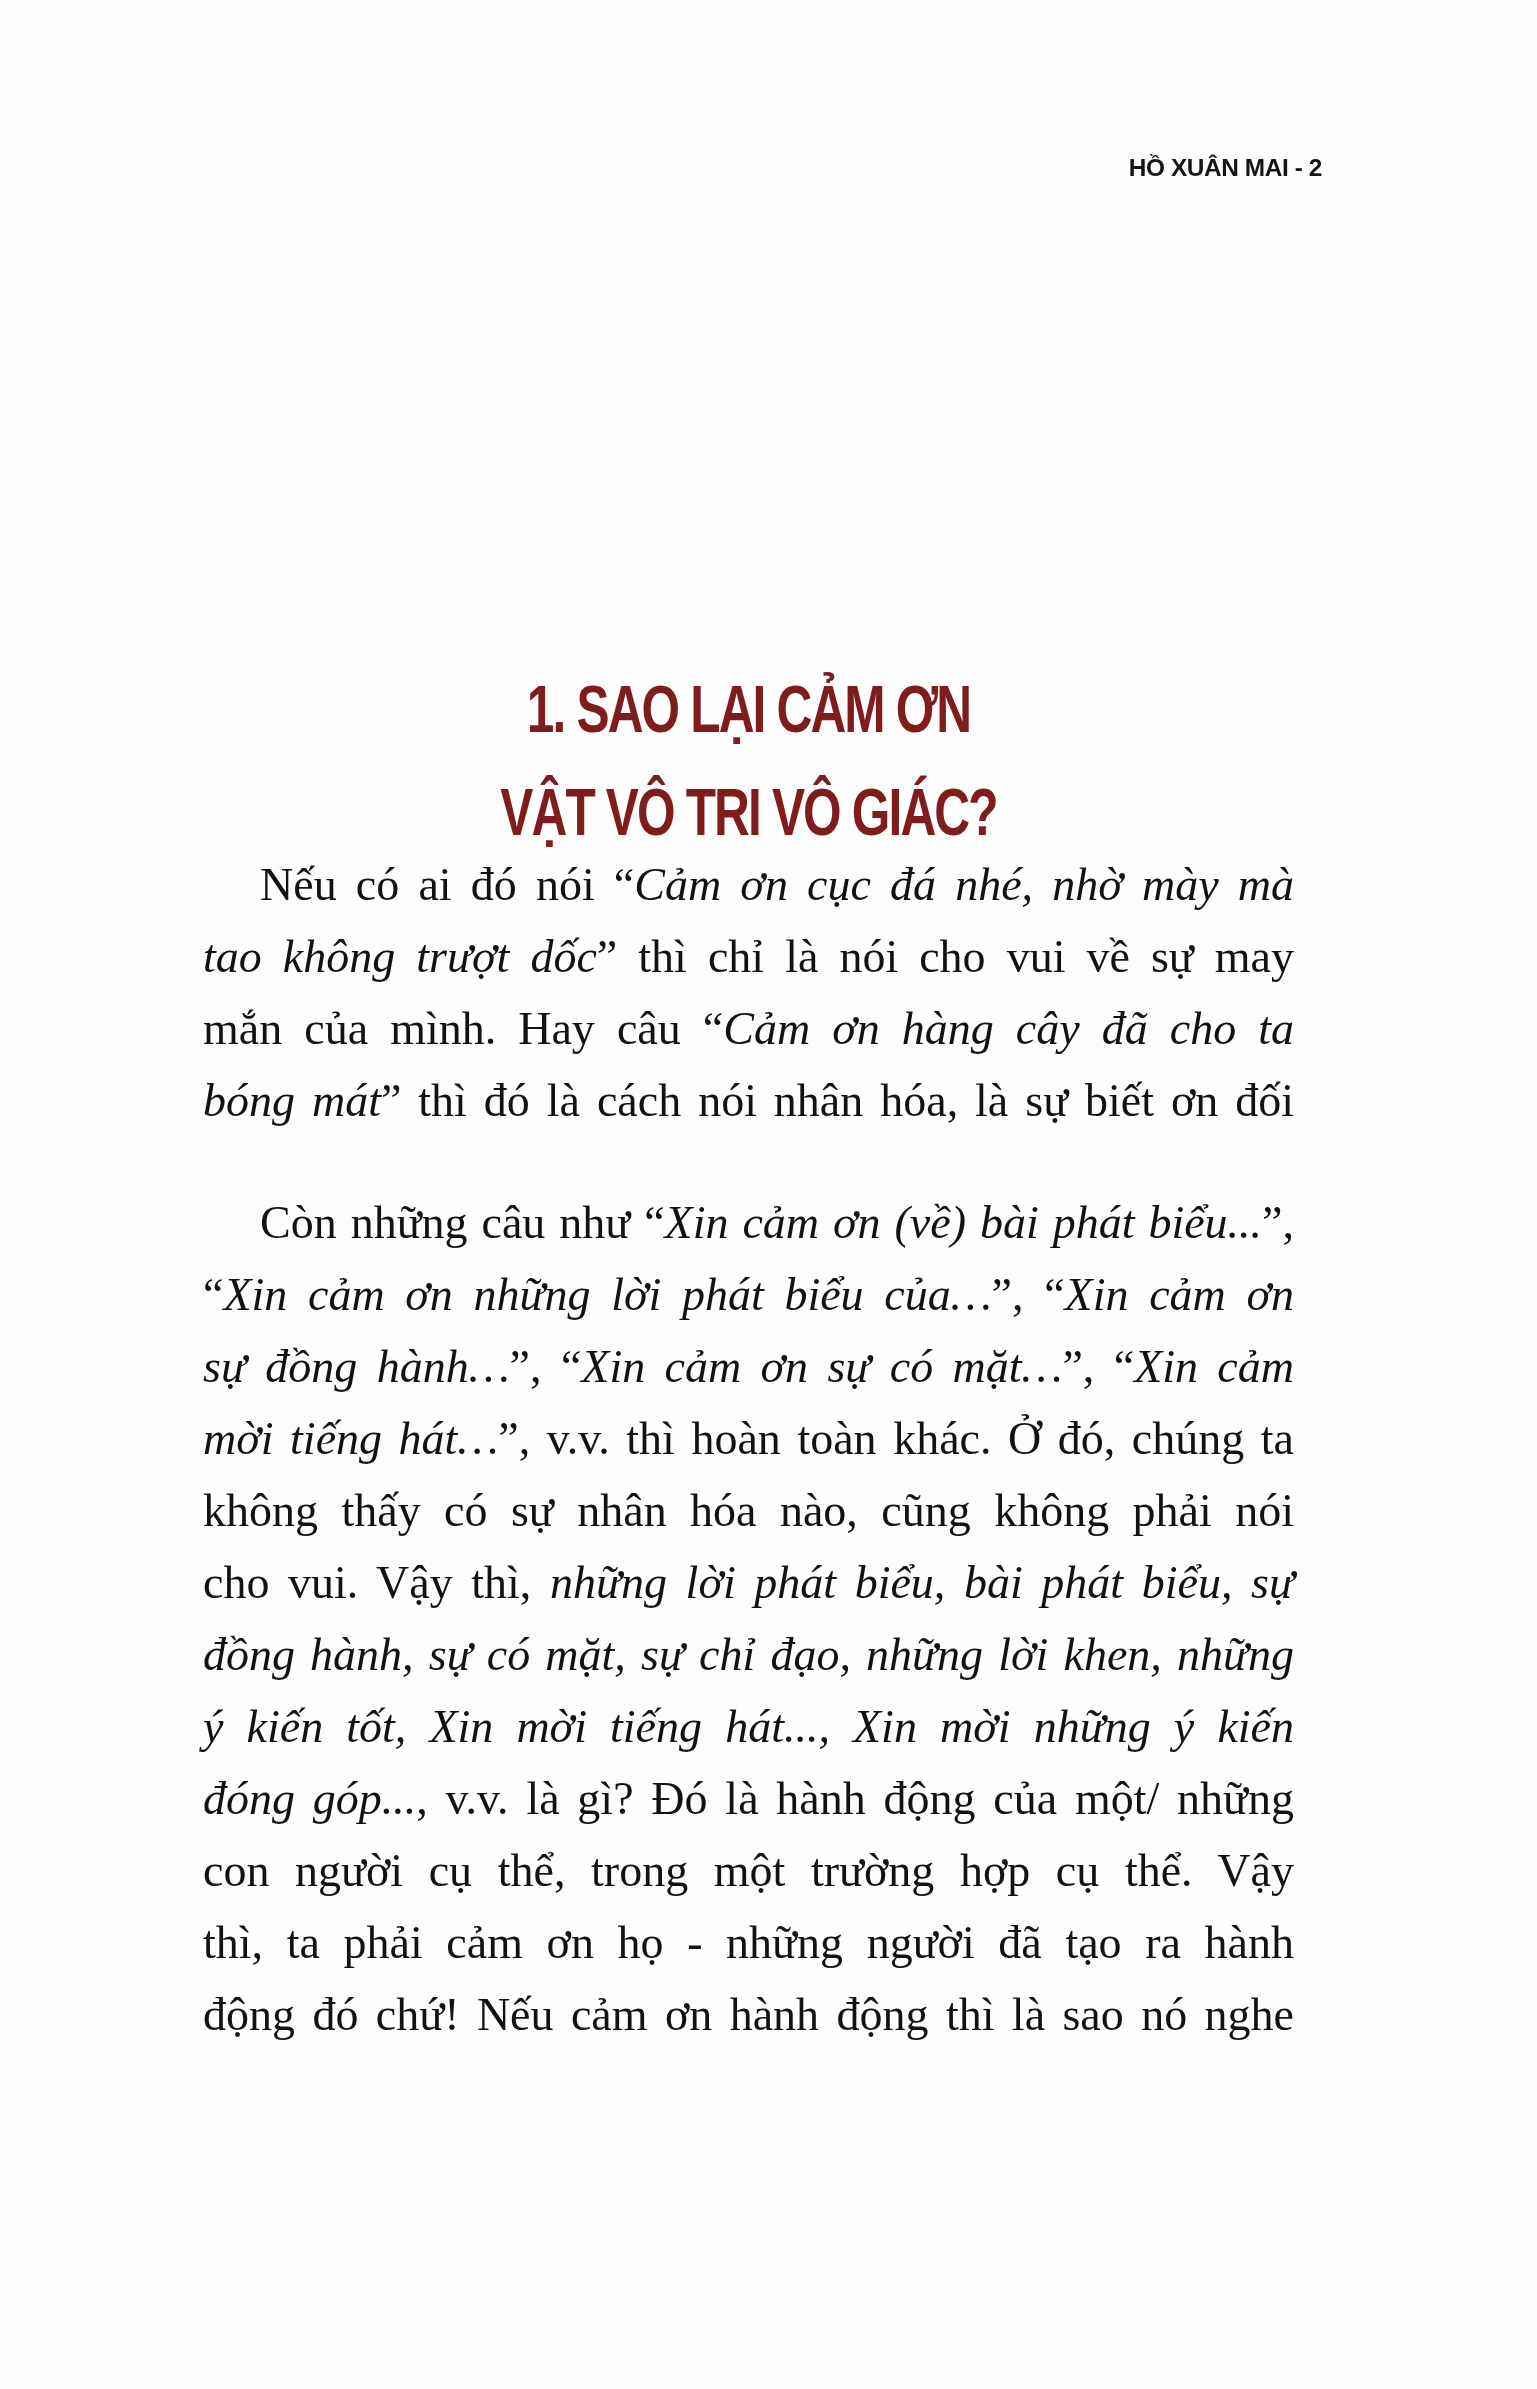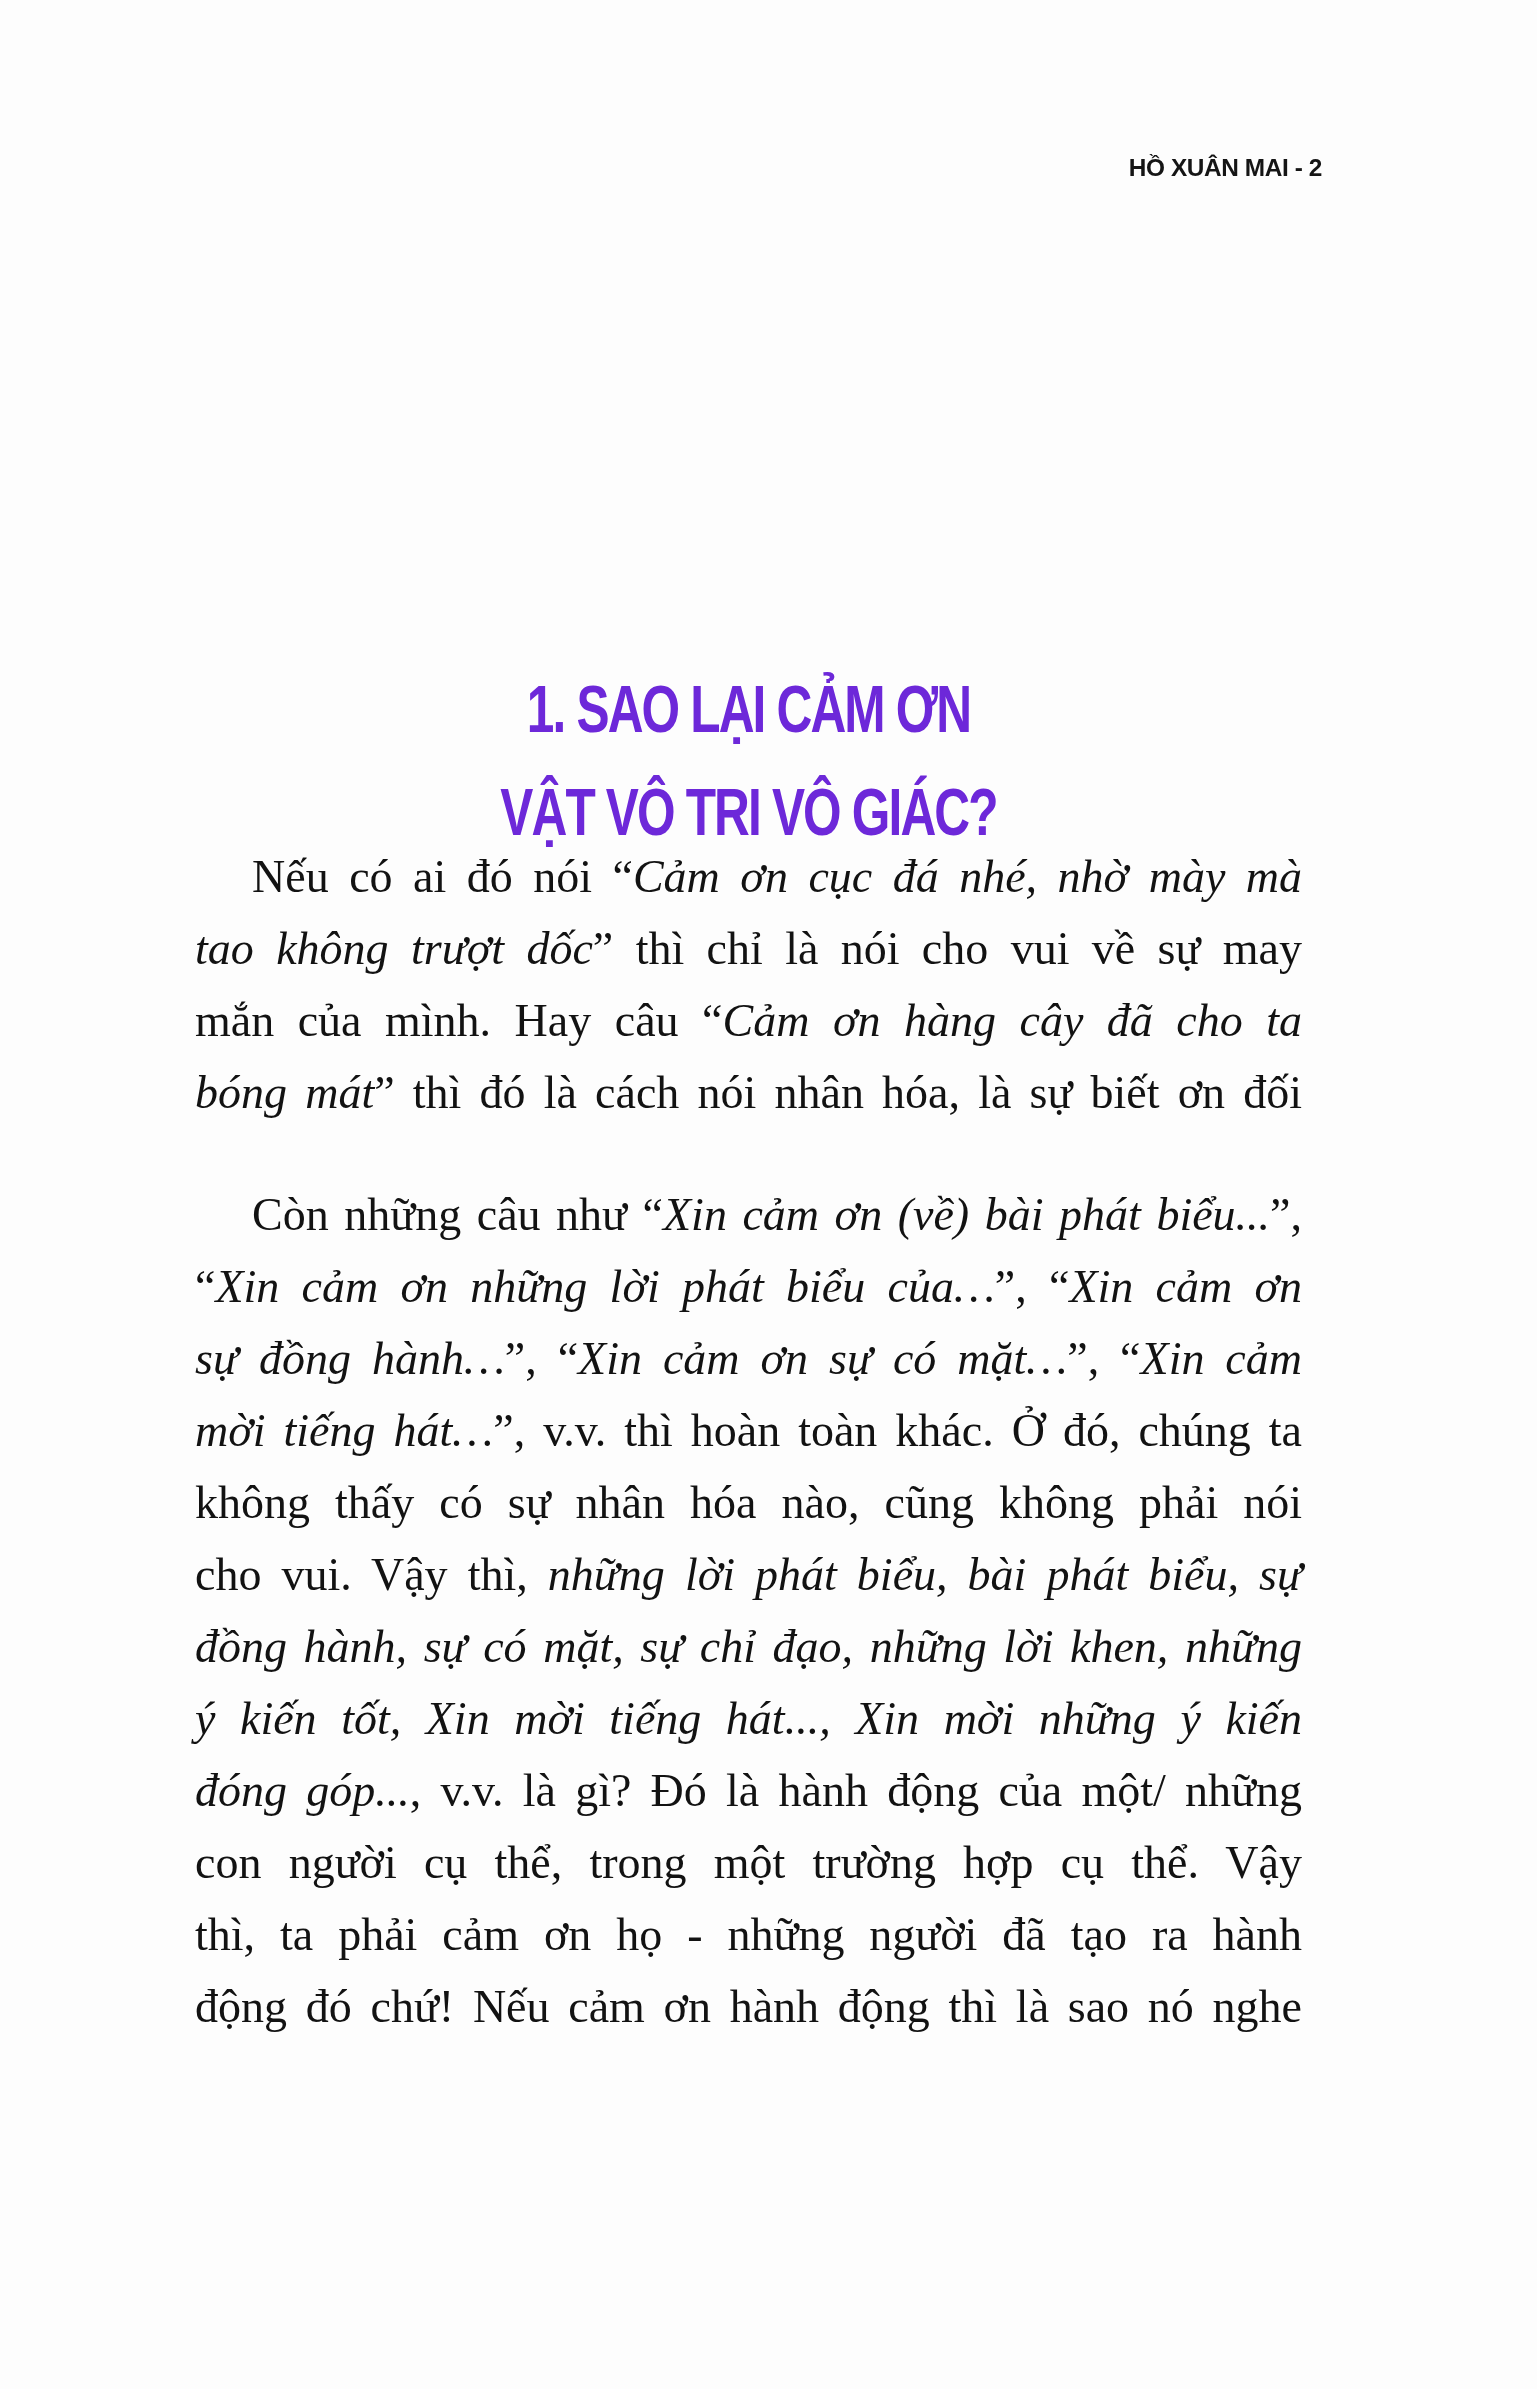--- a/index.html
+++ b/index.html
@@ -29,21 +29,21 @@
     color: #151515;
   }
   .chapter-title {
     position: absolute;
     top: 639px;
     left: 187px;
     width: 1123px;
     text-align: center;
     font-family: "Liberation Sans", "DejaVu Sans", sans-serif;
     font-weight: bold;
-    color: #6d28d9;
+    color: #7f1d1d;
   }
   .chapter-title .title-line {
     display: block;
     font-size: 67px;
     line-height: 103px;
     height: 103px;
     white-space: nowrap;
     letter-spacing: -2.5px;
     transform: scaleX(0.74);
     transform-origin: center center;
@@ -51,21 +51,21 @@
   .body-text {
     position: absolute;
     left: 187px;
     top: 833px;
     width: 1123px;
     font-family: "Liberation Serif", "DejaVu Serif", serif;
     font-size: 46px;
     color: #121212;
   }
   .paragraph {
-    margin: 8px;
+    margin: 16px;
   }
   .paragraph + .paragraph {
     margin-top: 50px;
   }
   .line {
     display: block;
     height: 72px;
     line-height: 72px;
     white-space: nowrap;
     text-align: justify;

